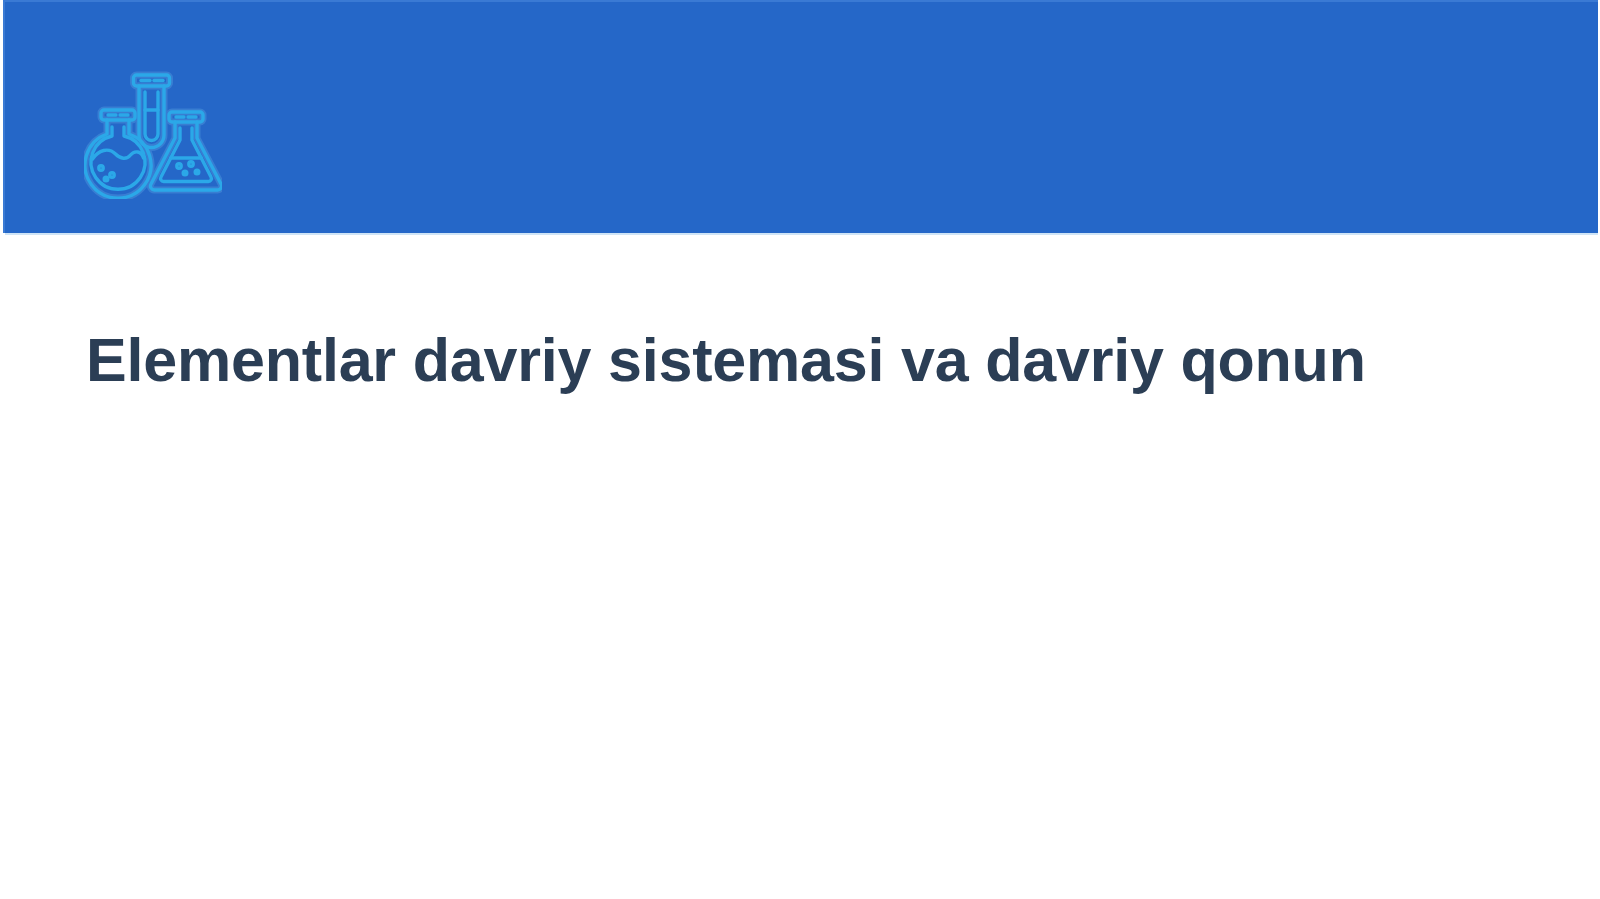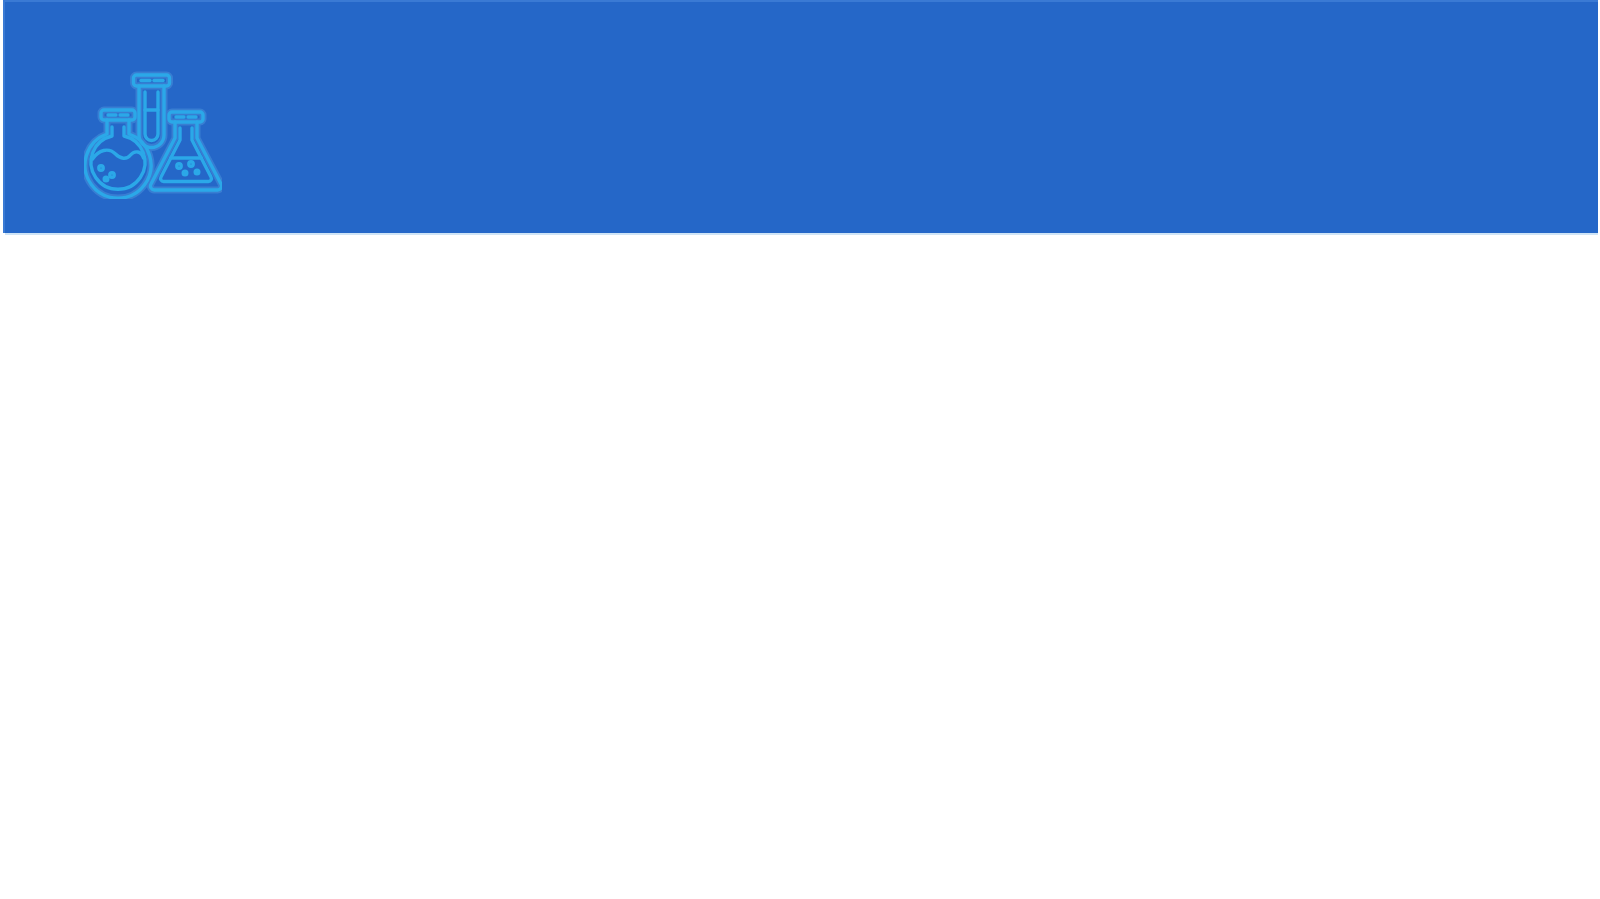--- a/index.html
+++ b/index.html
@@ -134,16 +134,19 @@
         <path d="M86.5 93 h31"></path>
         <circle cx="95" cy="101" r="2.2"></circle>
         <circle cx="107" cy="99" r="2.2"></circle>
         <circle cx="101" cy="108" r="1.8"></circle>
         <circle cx="113" cy="107" r="1.8"></circle>
       </svg>
     </div>
 
   </div>
 
+  <div class="title-block">
+    <h1 class="slide-title">Elementlar davriy sistemasi va davriy qonun</h1>
+  </div>
 
   <div class="body-area"></div>
 
 </div>
 
 </body></html>

